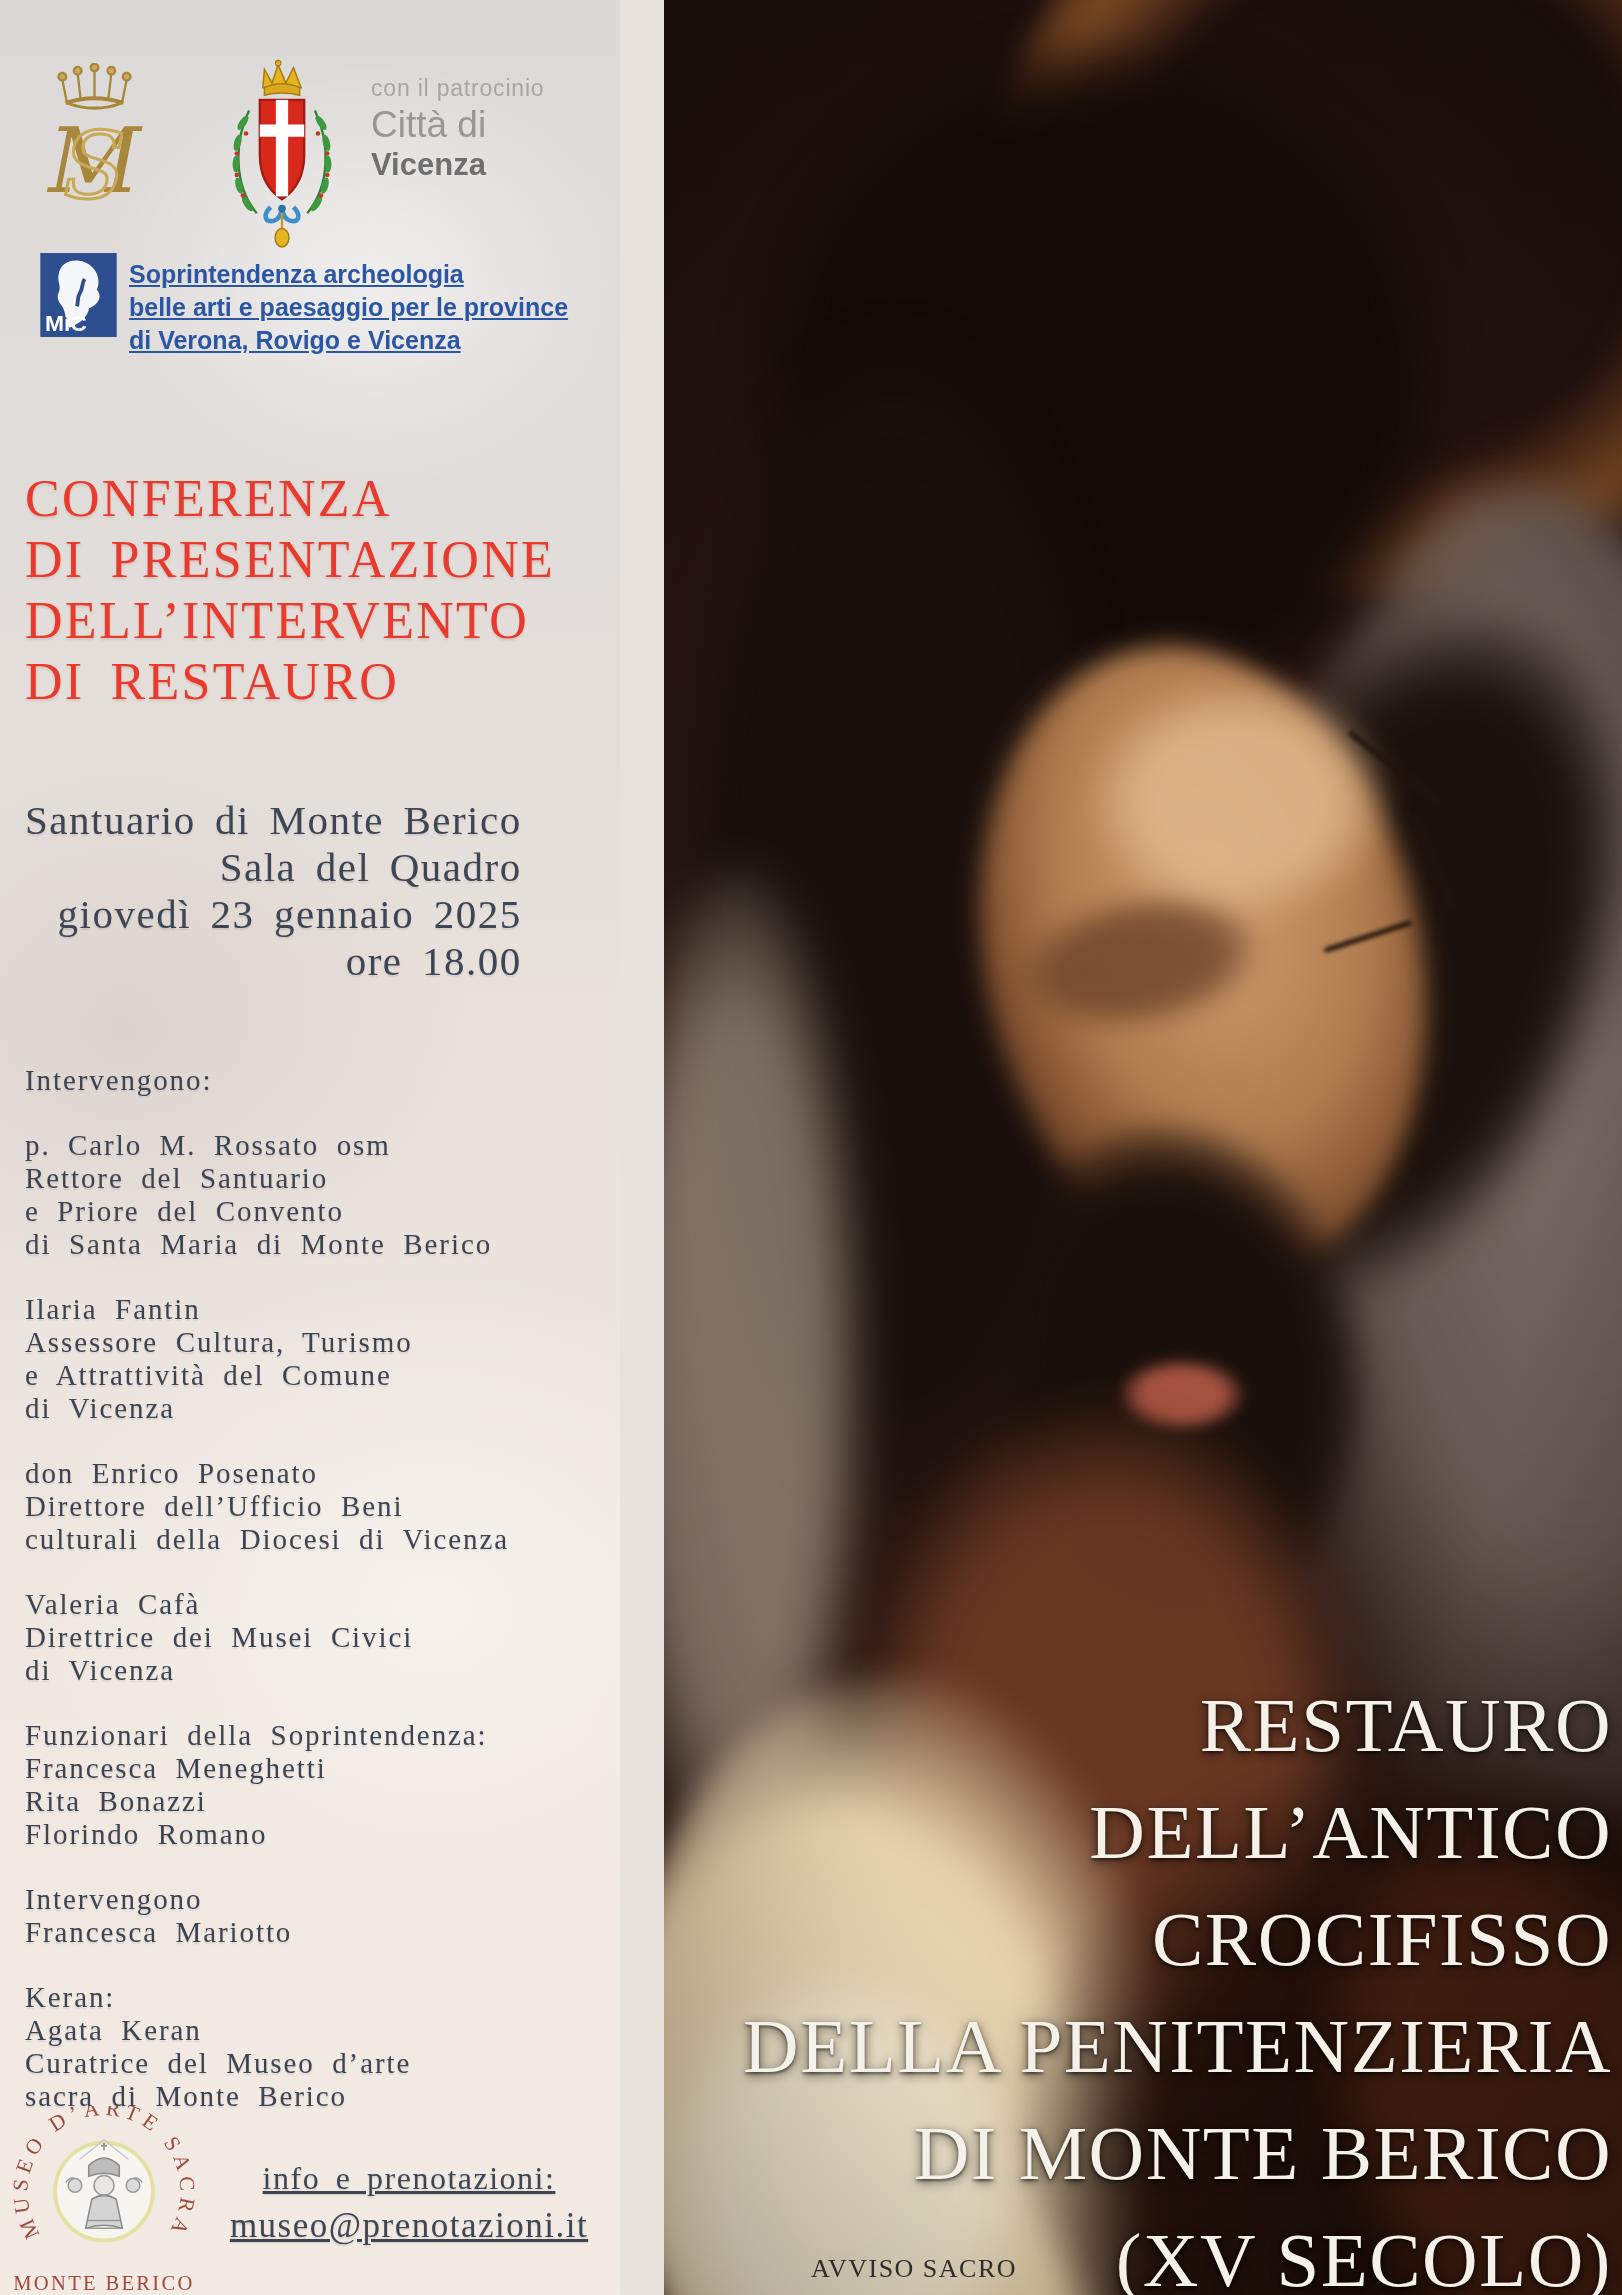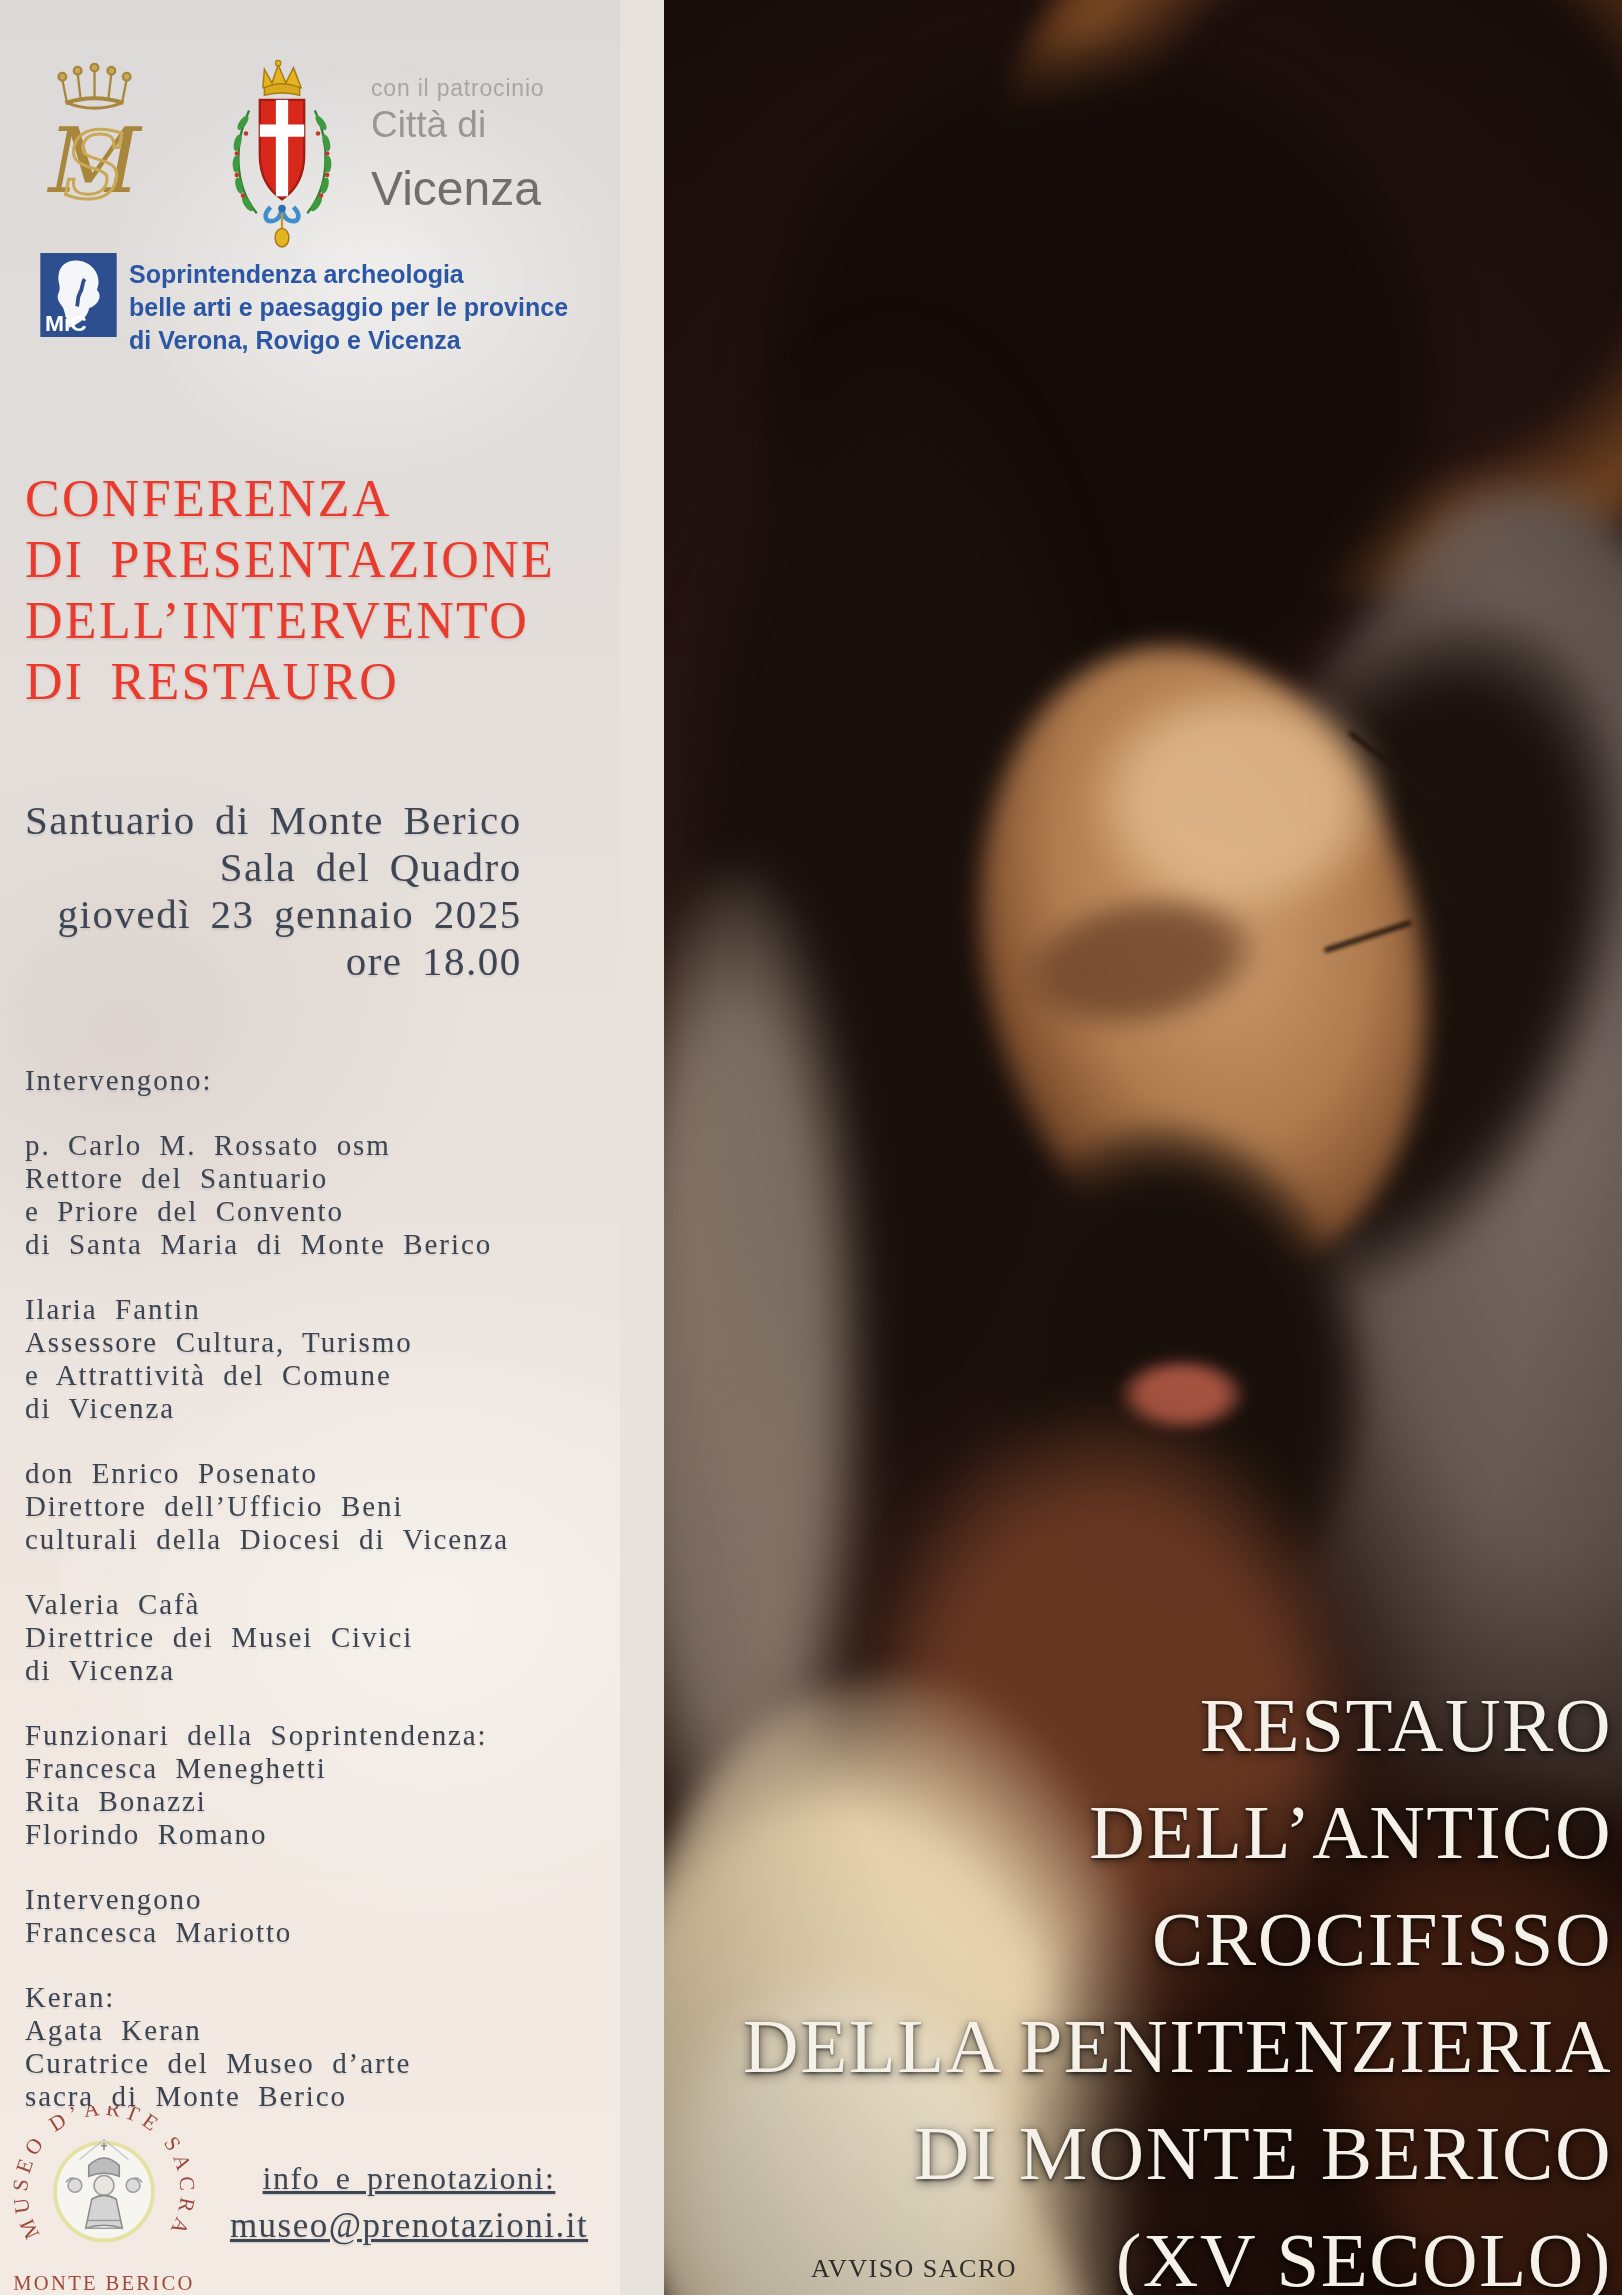--- a/index.html
+++ b/index.html
@@ -16,26 +16,26 @@
     background:
       radial-gradient(ellipse 383px 306px at 60% 12%, rgba(255,255,255,.55), rgba(255,255,255,0) 70%),
       radial-gradient(ellipse 459px 383px at 20% 45%, rgba(190,178,170,.28), rgba(190,178,170,0) 75%),
       radial-gradient(ellipse 536px 459px at 70% 70%, rgba(255,252,248,.5), rgba(255,252,248,0) 75%),
       linear-gradient(180deg,#dcdad9 0%,#e0dcd9 20%,#e8e1dc 45%,#efe7e0 70%,#f2eae3 100%);
   }
   .logos-row svg{position:absolute;}
   .patron{position:absolute;left:371px;top:77px;font-family:"Liberation Sans",sans-serif;line-height:1;}
   .patron-small{font-size:23px;color:#a6a6a6;letter-spacing:0.8px;}
   .patron-mid{font-size:37px;color:#979797;margin-top:6.1px;}
-  .patron-big{font-size:48px;color:#6f6f6f;font-weight:normal;margin-top:22px;}
+  .patron-big{font-size:31px;color:#6f6f6f;font-weight:bold;margin-top:6px;}
   .mic-row{position:absolute;left:40px;top:253px;}
   .mic-logo{position:absolute;left:0;top:0;}
   .soprintendenza{position:absolute;left:89px;top:4.6px;width:505px;
     font-family:"Liberation Sans",sans-serif;font-weight:bold;
-    font-size:25px;line-height:33px;color:#2b56a4;}
+    font-size:25px;line-height:33px;color:#2b56a4;text-decoration:underline;}
   .title{position:absolute;left:25px;top:468px;margin:0;font-weight:normal;
     font-size:52px;line-height:61px;letter-spacing:2.3px;word-spacing:10.7px;
     color:#e93b2d;text-shadow:0 1.5px 2.3px rgba(140,40,30,.15);}
   .venue{position:absolute;left:25px;top:797px;
     font-size:41px;line-height:47px;letter-spacing:1.5px;word-spacing:7.7px;color:#3e4553;
     text-shadow:0 1.5px 1.5px rgba(60,60,70,.12);text-align:right;}
   .speakers{position:absolute;left:25px;top:1064px;width:582px;
     font-size:29px;line-height:33px;letter-spacing:1.9px;word-spacing:8.4px;color:#3d4451;
     text-shadow:0 1.5px 1.5px rgba(60,60,70,.12);}
   .speakers p{margin:0 0 32px 0;}

